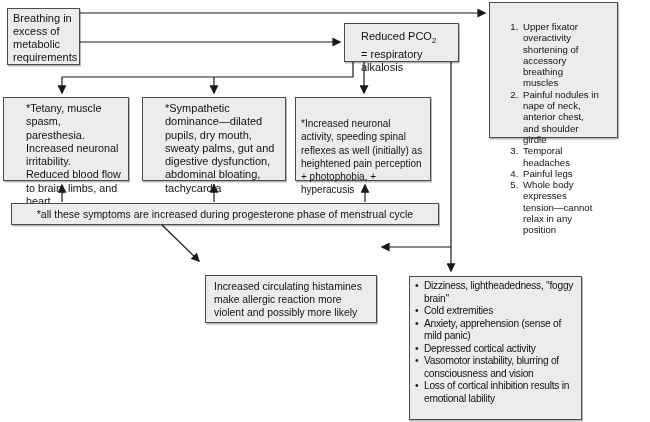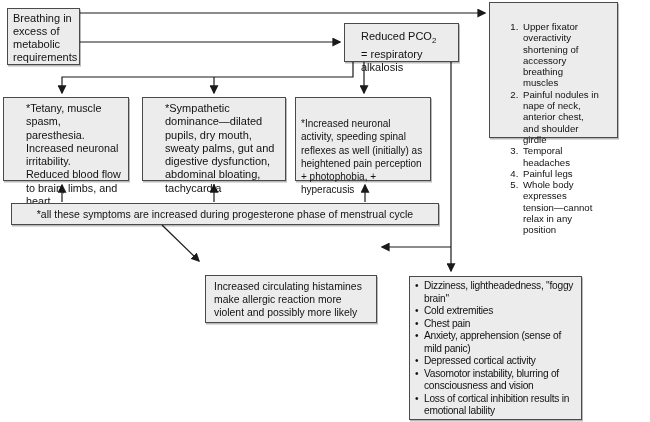--- a/index.html
+++ b/index.html
@@ -111,21 +111,20 @@
   </div>
 
   <div class="box" id="box-histamines">
     <span>Increased circulating histamines make allergic reaction more violent and possibly more likely</span>
   </div>
 
   <div class="box" id="box-symptoms">
     <ul>
         <li>Dizziness, lightheadedness, "foggy brain"</li>
         <li>Cold extremities</li>
-        <li>Chest pain</li>
         <li>Anxiety, apprehension (sense of mild panic)</li>
         <li>Depressed cortical activity</li>
         <li>Vasomotor instability, blurring of consciousness and vision</li>
         <li>Loss of cortical inhibition results in emotional lability</li>
       </ul>
   </div>
 
 </div>
 
 </body></html>

